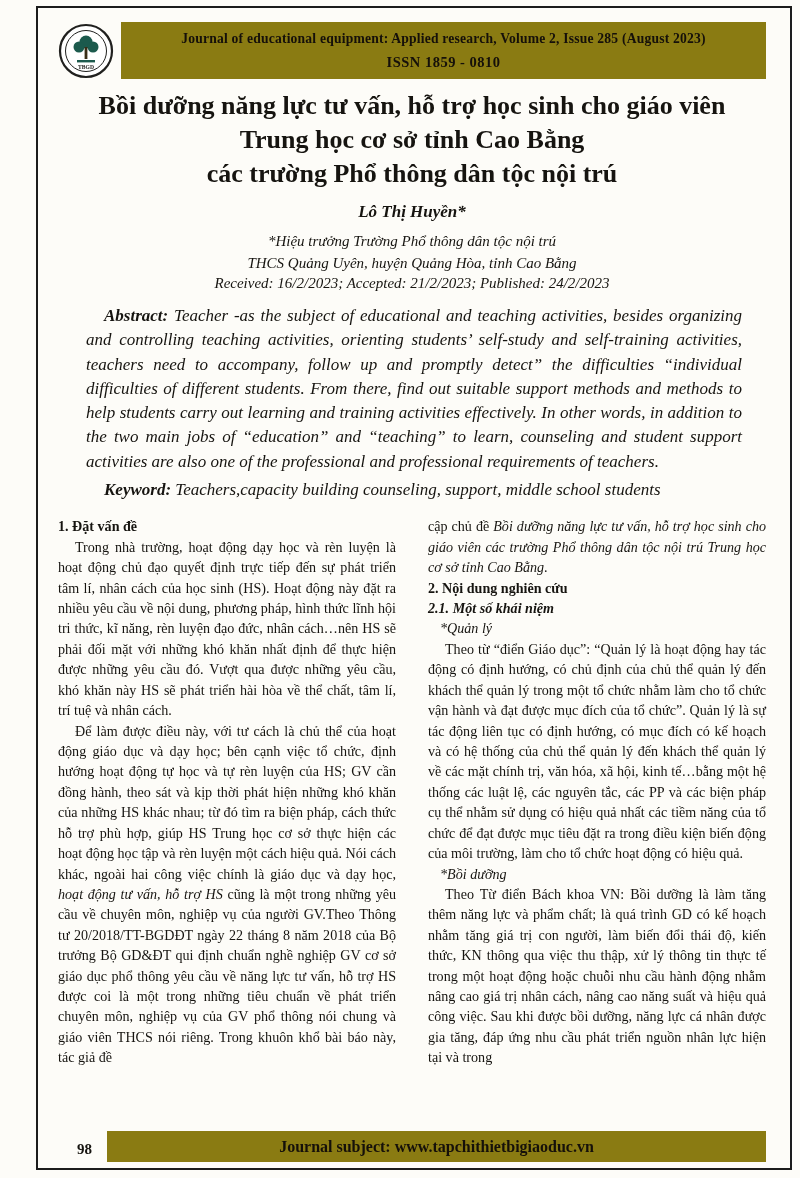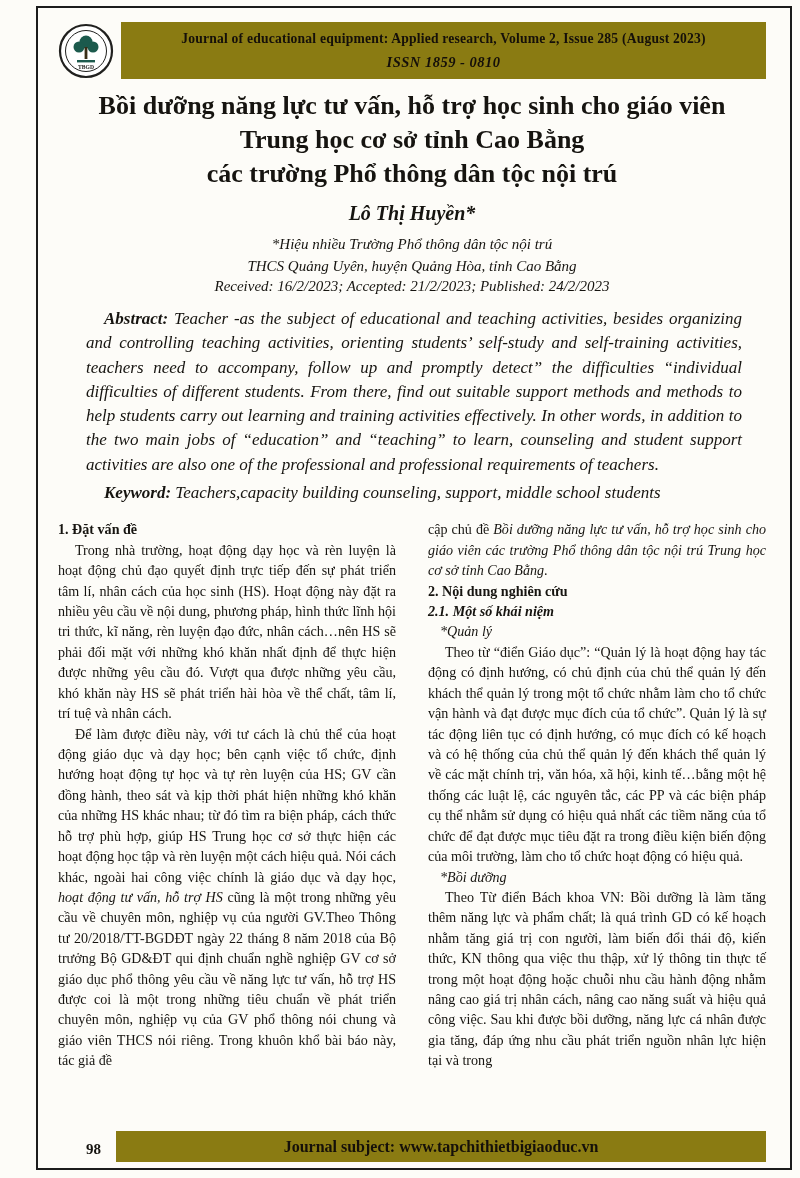--- a/index.html
+++ b/index.html
@@ -22,45 +22,45 @@
   .header { display:flex; align-items:center; margin-bottom:8px; }
   .logo { width:56px; height:56px; flex:0 0 auto; margin-right:7px; }
   .band {
     background:#8a7b12;
     color:#15100a;
   }
   .header-band {
     flex:1; text-align:center; padding:9px 6px 8px 6px;
   }
   .journal-line { font-size:13.6px; font-weight:bold; letter-spacing:.2px; margin-bottom:7px; }
-  .issn-line { font-size:14.5px; font-weight:bold; letter-spacing:.5px;font-style:italic; }
+  .issn-line { font-size:14.5px; font-weight:bold; letter-spacing:.5px; }
   
   .title { text-align:center; font-size:26px; font-weight:bold; line-height:1.3; margin:10px 6px 12px 6px; }
   .title span { display:block; }
-  .author { text-align:center; font-weight:bold; font-style:italic; font-size:20px; margin-bottom:9px; }
+  .author { text-align:center; font-weight:bold; font-style:italic; font-size:17px; margin-bottom:9px; }
   .affil { text-align:center; font-style:italic; font-size:15px; line-height:1.42; }
   .dates { text-align:center; font-style:italic; font-size:15px; margin-top:1px; margin-bottom:12px; }
   
   .abstract, .keyword {
     font-style:italic; font-size:17px; line-height:1.43; text-align:justify;
     margin:0 24px 4px 28px; text-indent:18px;
   }
   .abstract b, .keyword b { font-weight:bold; }
   .keyword { margin-bottom:14px; text-align:left; }
   
   .columns { display:flex; gap:32px;font-family:Liberation Serif, serif; }
   .col { flex:1; font-size:14.1px; line-height:1.45; text-align:justify; }
   .h { font-size:14.1px; font-weight:bold; }
   .h.hi { font-style:italic; }
   .para.indent { text-indent:17px; }
   .para .it, .sub { font-style:italic; }
   .sub { text-indent:12px; }
   
   .footer {
-    position:absolute; left:20px; right:24px; bottom:6px;
+    position:absolute; left:11px; right:24px; bottom:6px;
     display:flex; align-items:flex-end;
   }
   .pageno { width:58px; font-weight:bold; font-size:15px; padding-left:28px; padding-bottom:4px; }
   .footer-band {
     flex:1; height:31px; line-height:31px; text-align:center;
     font-weight:bold; font-size:16px;
   }
 </style>
 </head>
 <body>
@@ -90,21 +90,21 @@
 
   <h1 class="title">
     <span>Bồi dưỡng năng lực tư vấn, hỗ trợ học sinh cho giáo viên</span>
     <span>Trung học cơ sở tỉnh Cao Bằng</span>
     <span>các trường Phổ thông dân tộc nội trú</span>
   </h1>
 
   <div class="author">Lô Thị Huyền*</div>
 
   <div class="affil">
-    <div>*Hiệu nhiều Trường Phổ thông dân tộc nội trú</div>
+    <div>*Hiệu trưởng Trường Phổ thông dân tộc nội trú</div>
     <div>THCS Quảng Uyên, huyện Quảng Hòa, tỉnh Cao Bằng</div>
   </div>
   <div class="dates">Received: 16/2/2023; Accepted: 21/2/2023; Published: 24/2/2023</div>
 
   <p class="abstract"><b>Abstract:</b><span> Teacher -as the subject of educational and teaching activities, besides organizing and controlling teaching activities, orienting students’ self-study and self-training activities, teachers need to accompany, follow up and promptly detect” the difficulties “individual difficulties of different students. From there, find out suitable support methods and methods to help students carry out learning and training activities effectively. In other words, in addition to the two main jobs of “education” and “teaching” to learn, counseling and student support activities are also one of the professional and professional requirements of teachers.</span></p>
 
   <p class="keyword"><b>Keyword:</b><i> Teachers,capacity building counseling, support, middle school students</i></p>
 
   <div class="columns">
 

